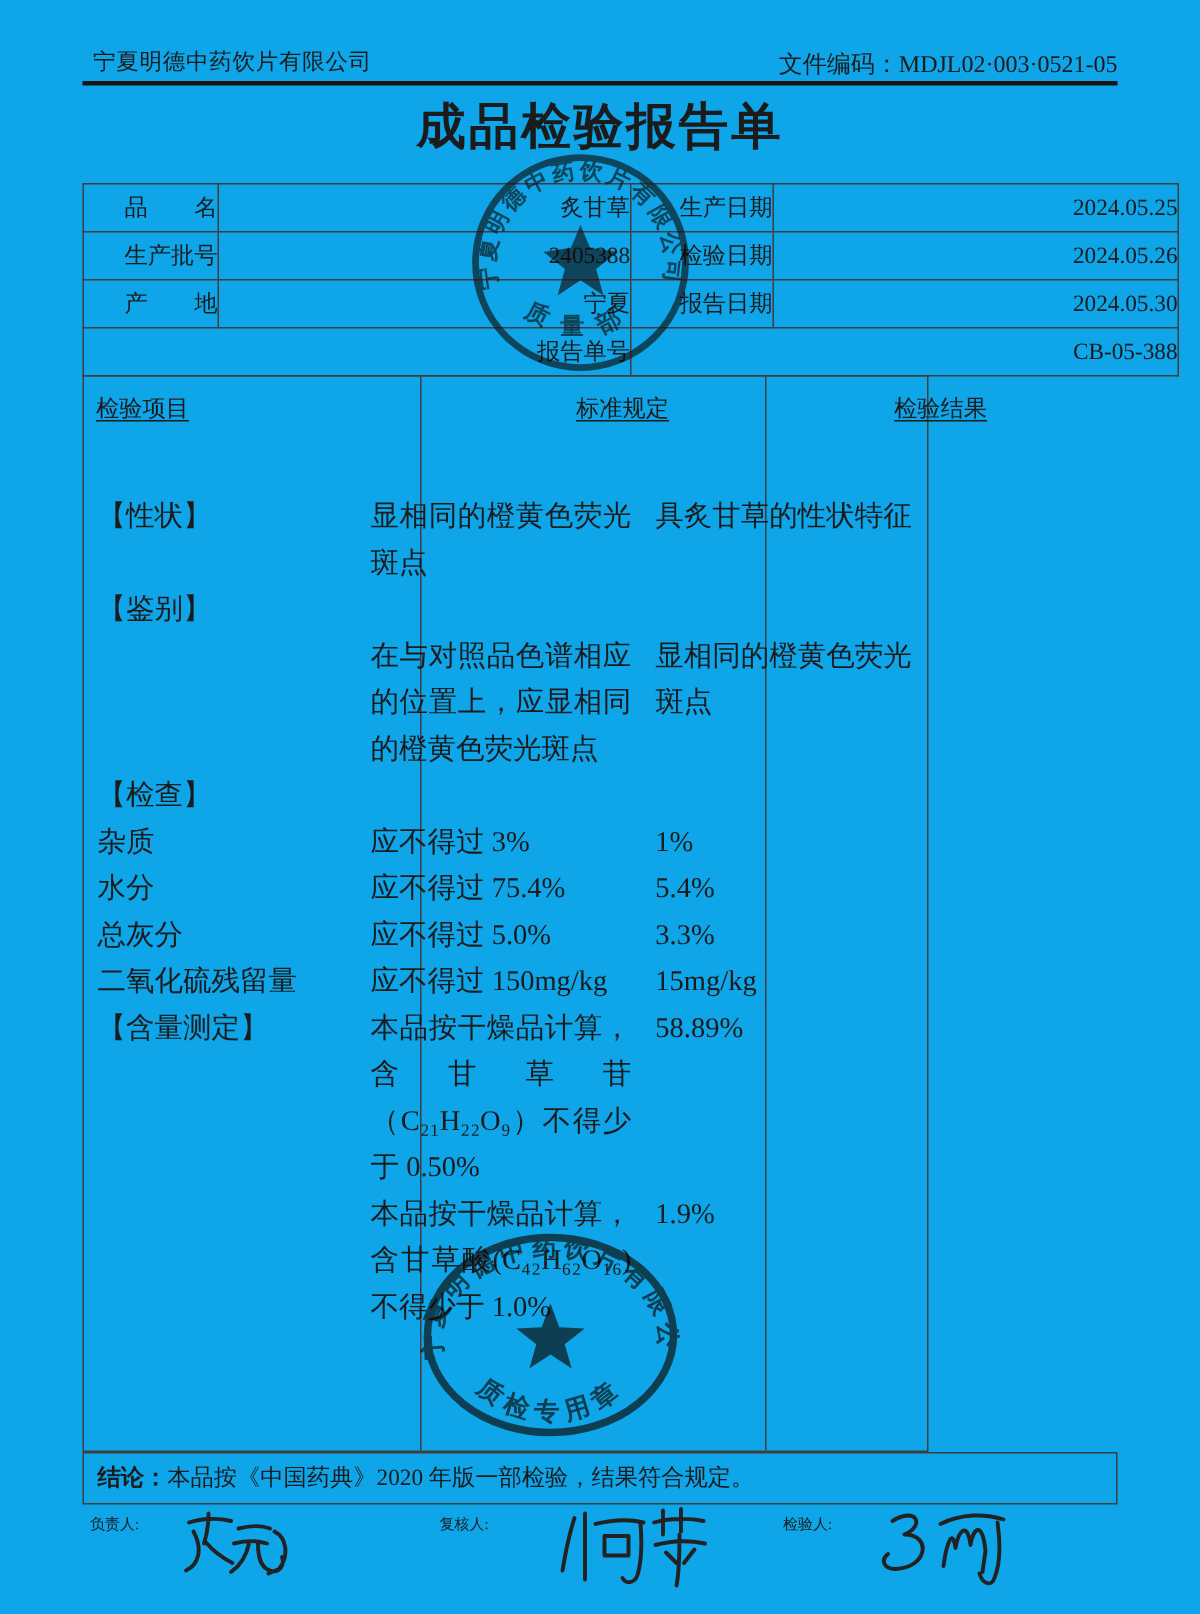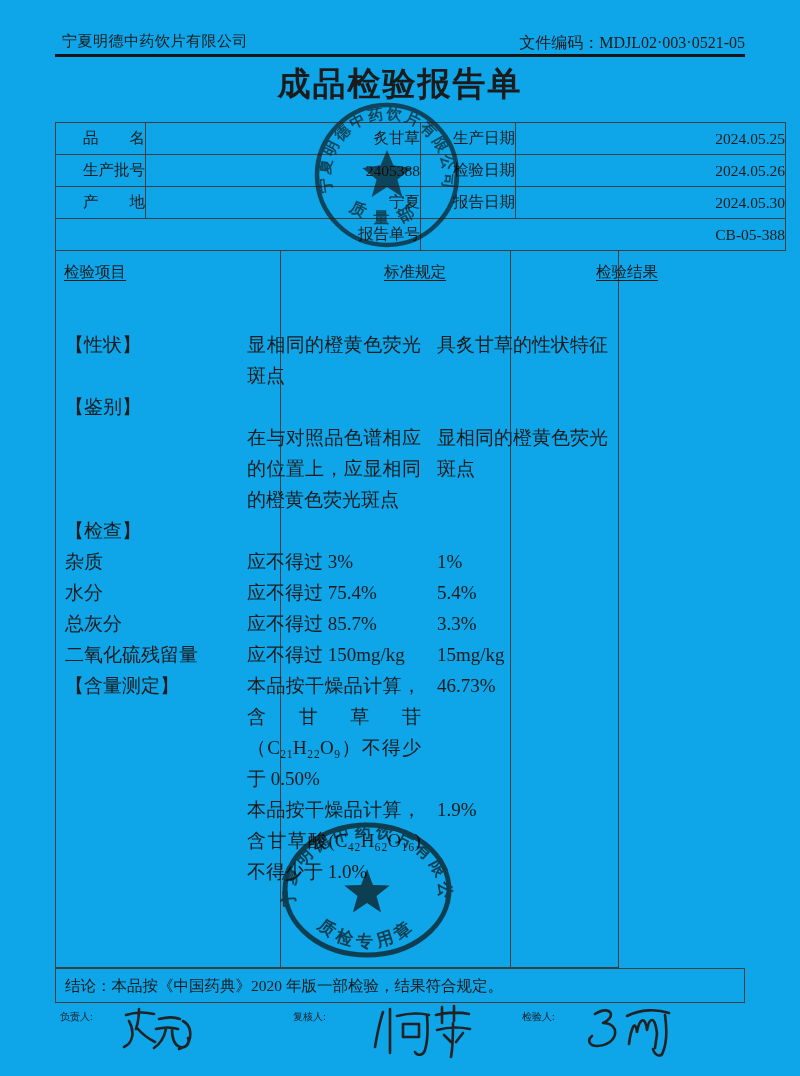--- a/index.html
+++ b/index.html
@@ -27,21 +27,21 @@
   .mh1{left:8px;} .mh2{left:224px;width:230px;text-align:center;margin-left:20px;} .mh3{left:454px;width:234px;text-align:center;}
   .tbody{position:absolute;left:0;top:78px;width:100%;}
   .trow{display:flex;align-items:flex-start;}
   .cell{line-height:31px;font-size:19px;box-sizing:border-box;min-height:31px;}
   .c1{width:224px;padding-left:9px;}
   .c2{width:230px;padding:0 5px 0 9px;text-align:justify;text-justify:inter-character;}
   .c3{width:236px;padding-left:11px;}
   
   .conclusion{position:absolute;left:55px;top:968px;width:690px;height:35px;border:1px solid #3e3e3e;
               box-sizing:border-box;line-height:33px;font-size:15.5px;padding-left:9px;}
-  .conclusion .lab{font-weight:normal;}
+  .conclusion .lab{font-weight:bold;}
   
   .signs{position:absolute;left:0;top:1006px;width:800px;height:70px;}
   .sg{position:absolute;display:flex;align-items:flex-start;}
   .sg1{left:60px;} .sg2{left:293px;} .sg3{left:522px;}
   .sig-label{font-size:10px;line-height:22px;white-space:nowrap;}
   .sig-svg{margin-top:-4px;}
   .sig-svg path{fill:none;stroke:#222;stroke-width:2.6;stroke-linecap:round;stroke-linejoin:round;}
   
   .stamp{position:absolute;mix-blend-mode:multiply;}
   .stamp-top{left:307px;top:94px;opacity:.82;}
@@ -117,32 +117,32 @@
           <div class="cell c2">应不得过 3%</div>
           <div class="cell c3">1%</div>
         </div>
         <div class="trow">
           <div class="cell c1">水分</div>
           <div class="cell c2">应不得过 75.4%</div>
           <div class="cell c3">5.4%</div>
         </div>
         <div class="trow">
           <div class="cell c1">总灰分</div>
-          <div class="cell c2">应不得过 85.7%</div>
+          <div class="cell c2">应不得过 5.0%</div>
           <div class="cell c3">3.3%</div>
         </div>
         <div class="trow">
           <div class="cell c1">二氧化硫残留量</div>
           <div class="cell c2">应不得过 150mg/kg</div>
           <div class="cell c3">15mg/kg</div>
         </div>
         <div class="trow">
           <div class="cell c1">【含量测定】</div>
           <div class="cell c2">本品按干燥品计算，含甘草苷（C₂₁H₂₂O₉）不得少于 0.50%</div>
-          <div class="cell c3">46.73%</div>
+          <div class="cell c3">58.89%</div>
         </div>
         <div class="trow">
           <div class="cell c1"></div>
           <div class="cell c2">本品按干燥品计算，含甘草酸(C₄₂H₆₂O₁₆)不得少于 1.0%</div>
           <div class="cell c3">1.9%</div>
         </div>
       </div>
   </div>
 
   <svg class="stamp stamp-top" width="160" height="160" viewBox="0 0 160 160">

